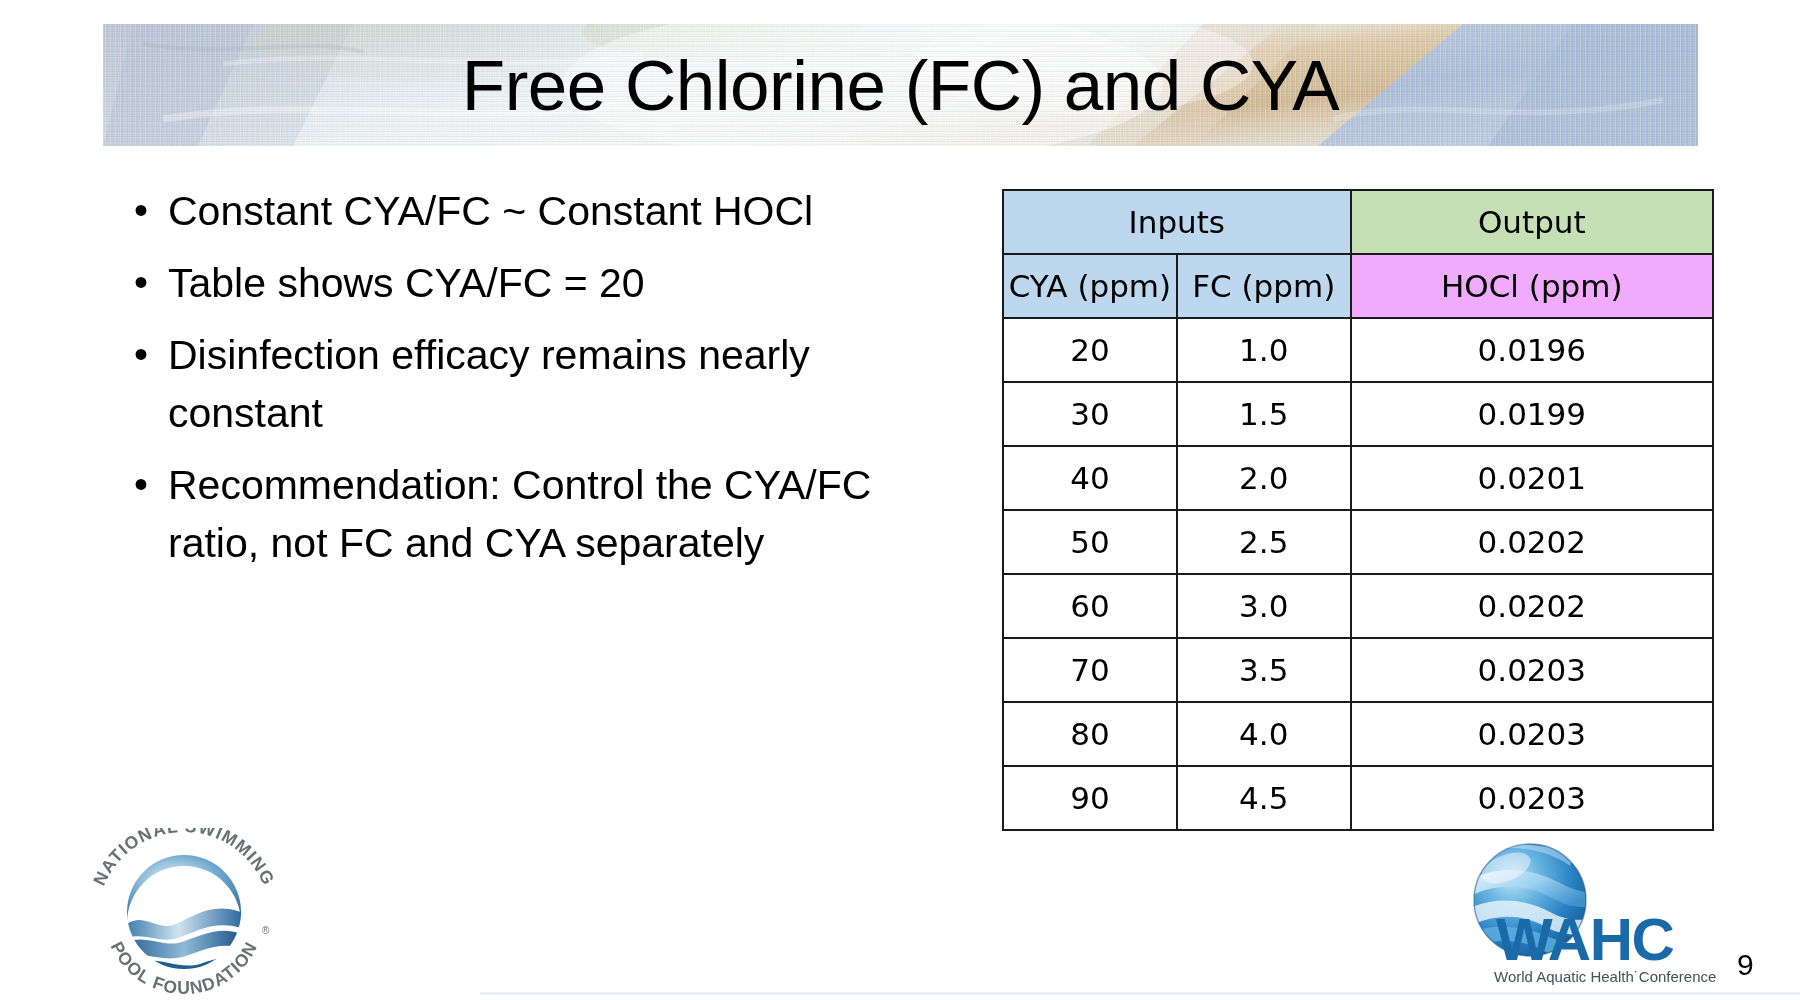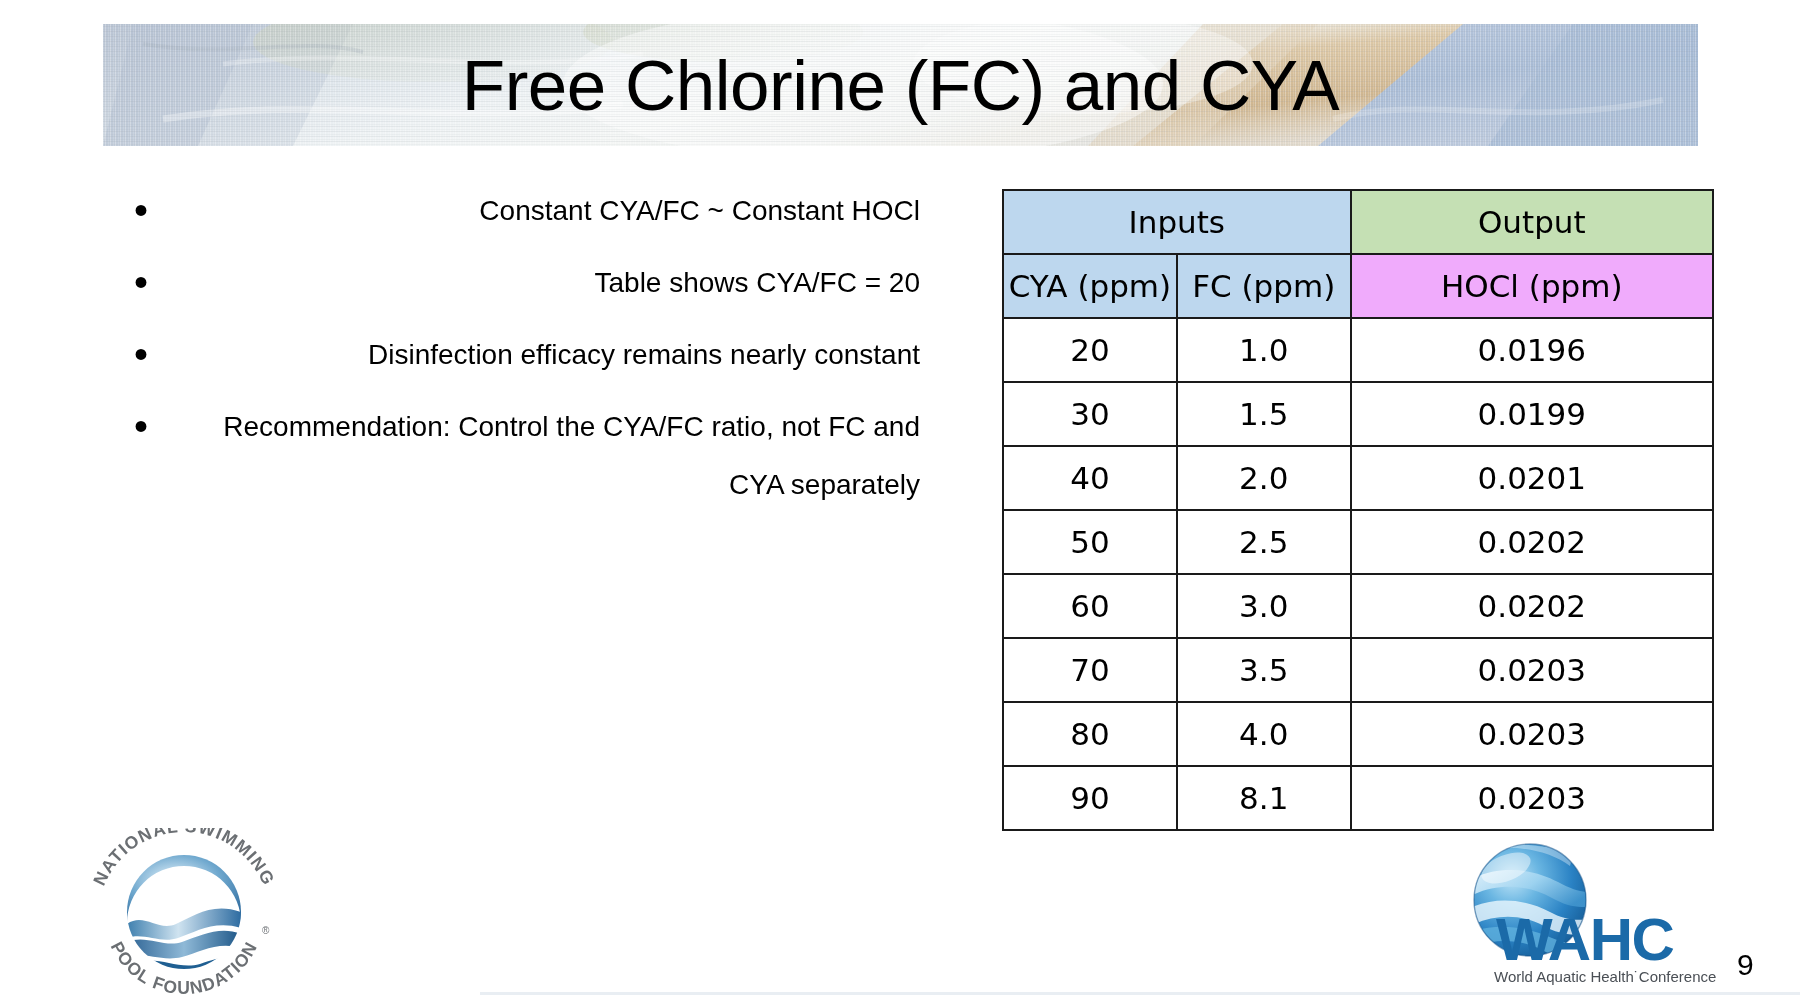--- a/index.html
+++ b/index.html
@@ -47,24 +47,23 @@
     flex:0 0 auto;
     width:34px;
     font-size:40px;
     line-height:56px;
     color:#000;
     text-align:left;
     padding-left:4px;
   }
   .bullet-text{
     flex:1 1 auto;
-    font-size:28px;
+    font-size:41px;
     line-height:58px;
     color:#000;
-    text-align:right;
   }
 
   
   .data-table{
     position:absolute;
     left:1002px;top:189px;
     width:712px;
     border-collapse:collapse;
     table-layout:fixed;
   }
@@ -252,21 +251,21 @@
         <td class="cell-body">3.5</td>
         <td class="cell-body">0.0203</td>
       </tr>
       <tr>
         <td class="cell-body">80</td>
         <td class="cell-body">4.0</td>
         <td class="cell-body">0.0203</td>
       </tr>
       <tr>
         <td class="cell-body">90</td>
-        <td class="cell-body">8.1</td>
+        <td class="cell-body">4.5</td>
         <td class="cell-body">0.0203</td>
       </tr>
     </tbody>
   </table>
 
   <svg class="nspf-logo" viewBox="0 0 205 168">
     <defs>
       <radialGradient id="nspfDome" cx="0.42" cy="0.38" r="0.72">
         <stop offset="0%" stop-color="#eef6fb"></stop>
         <stop offset="22%" stop-color="#bcd9ec"></stop>

